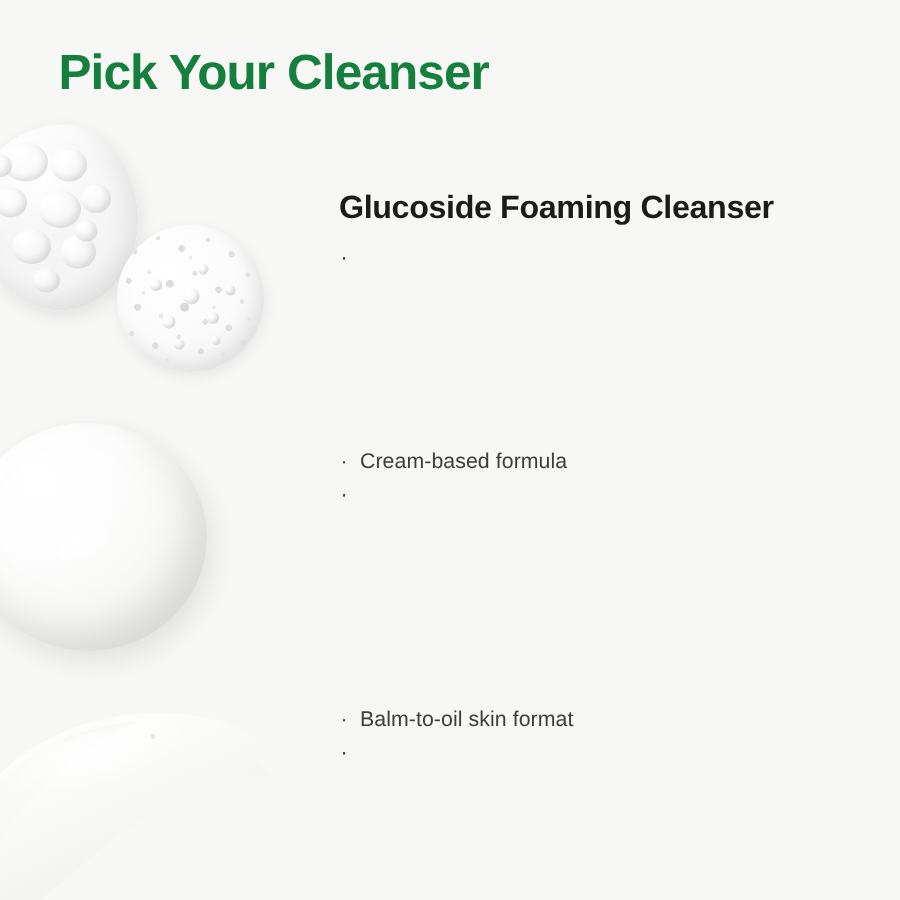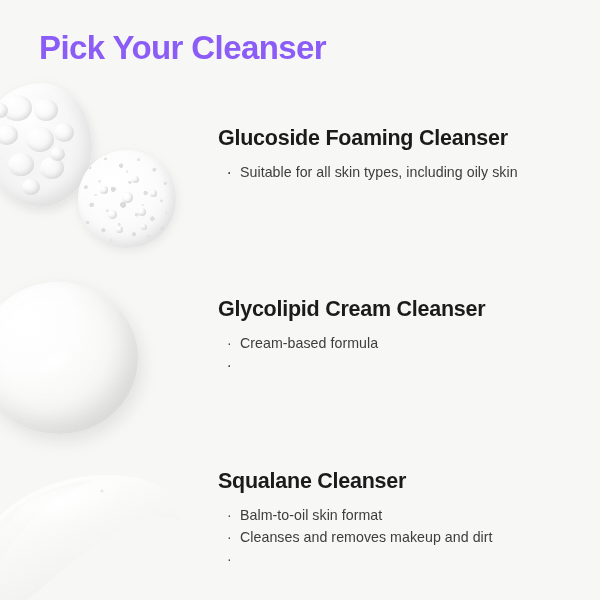--- a/index.html
+++ b/index.html
@@ -25,42 +25,42 @@
   }
 
   
   .page-title {
     position: absolute;
     left: 39px;
     top: 29px;
     font-size: 33px;
     font-weight: bold;
     letter-spacing: -0.6px;
-    color: #8b5cf6;
+    color: #15803d;
     line-height: 1.15;
     white-space: nowrap;
   }
 
   
   .section {
     position: absolute;
     left: 218px;
     width: 370px;
   }
   .section-1 { top: 126px; }
   .section-2 { top: 297px; }
   .section-3 { top: 469px; }
 
   .section-heading {
     font-size: 21.5px;
     font-weight: bold;
     color: #1b1b1b;
     letter-spacing: -0.25px;
     line-height: 1.2;
-    margin: 0 0 9px 0;
+    margin: 0 0 9px 8px;
     white-space: nowrap;
   }
 
   .bullet-list {
     list-style: none;
     margin: 0;
     padding: 0;
   }
   .bullet-item {
     position: relative;
@@ -288,51 +288,47 @@
     <div class="section-heading">Glucoside Foaming Cleanser</div>
     <ul class="bullet-list">
       <li class="bullet-item">
         <span class="bullet-dot">·</span>
       </li>
       <li class="bullet-item">
         <span class="bullet-dot">·</span>
       </li>
       <li class="bullet-item">
         <span class="bullet-dot">·</span>
-        <span>Suitable for all skin types, including oily skin</span>
       </li>
     </ul>
   </div>
 
   <div class="section section-2">
-    <div class="section-heading">Glycolipid Cream Cleanser</div>
     <ul class="bullet-list">
       <li class="bullet-item">
         <span class="bullet-dot">·</span>
         <span>Cream-based formula</span>
       </li>
       <li class="bullet-item">
         <span class="bullet-dot">·</span>
       </li>
       <li class="bullet-item">
         <span class="bullet-dot">·</span>
       </li>
     </ul>
   </div>
 
   <div class="section section-3">
-    <div class="section-heading">Squalane Cleanser</div>
     <ul class="bullet-list">
       <li class="bullet-item">
         <span class="bullet-dot">·</span>
         <span>Balm-to-oil skin format</span>
       </li>
       <li class="bullet-item">
         <span class="bullet-dot">·</span>
-        <span>Cleanses and removes makeup and dirt</span>
       </li>
       <li class="bullet-item">
         <span class="bullet-dot">·</span>
       </li>
     </ul>
   </div>
 
 </div>
 
 </body></html>

